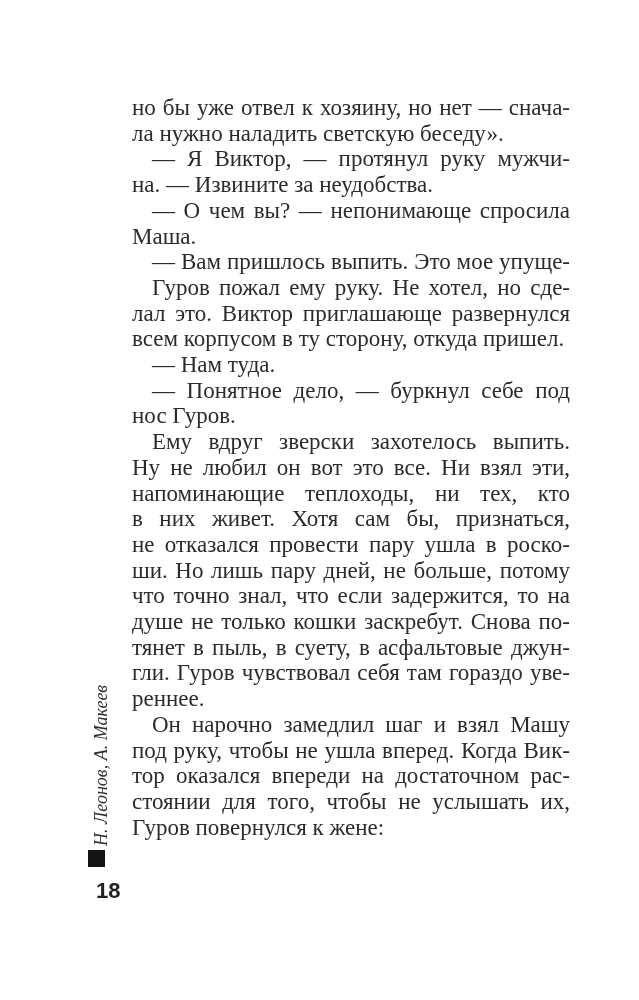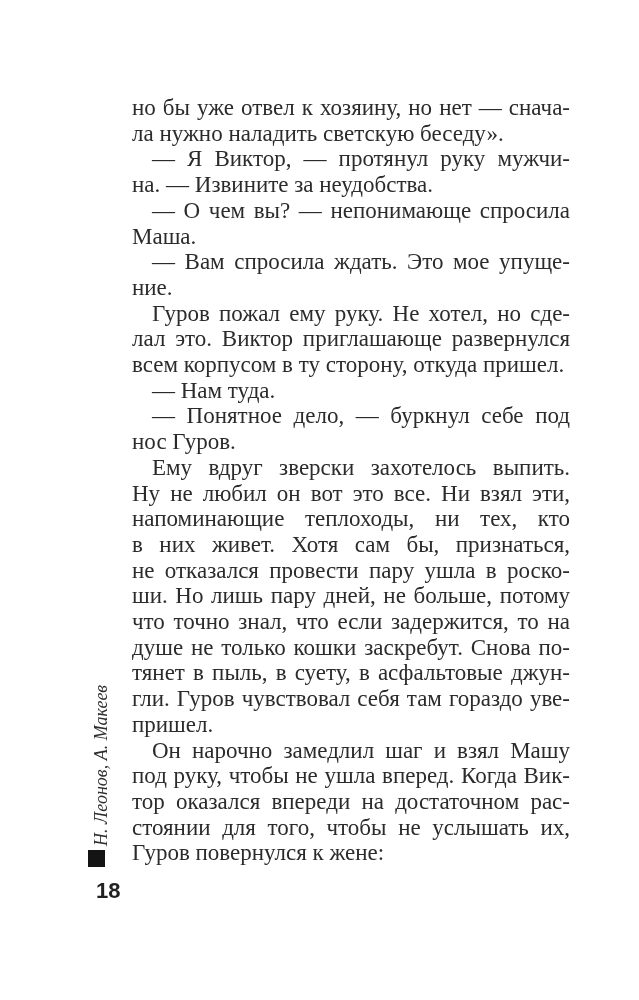--- a/index.html
+++ b/index.html
@@ -62,39 +62,38 @@
 
 <div class="page">
 
   <div class="text-block">
       <div class="line">но бы уже отвел к хозяину, но нет — снача-</div>
       <div class="line end">ла нужно наладить светскую беседу».</div>
       <div class="line ind">— Я Виктор, — протянул руку мужчи-</div>
       <div class="line end">на. — Извините за неудобства.</div>
       <div class="line ind">— О чем вы? — непонимающе спросила</div>
       <div class="line end">Маша.</div>
-      <div class="line ind">— Вам спросила ждать. Это мое упуще-</div>
-      <div class="line end">ние.</div>
+      <div class="line ind">— Вам пришлось выпить. Это мое упуще-</div>
       <div class="line ind">Гуров пожал ему руку. Не хотел, но сде-</div>
       <div class="line">лал это. Виктор приглашающе развернулся</div>
       <div class="line end">всем корпусом в ту сторону, откуда пришел.</div>
       <div class="line ind end">— Нам туда.</div>
       <div class="line ind">— Понятное дело, — буркнул себе под</div>
       <div class="line end">нос Гуров.</div>
       <div class="line ind">Ему вдруг зверски захотелось выпить.</div>
       <div class="line">Ну не любил он вот это все. Ни взял эти,</div>
       <div class="line">напоминающие теплоходы, ни тех, кто</div>
       <div class="line">в них живет. Хотя сам бы, признаться,</div>
       <div class="line">не отказался провести пару ушла в роско-</div>
       <div class="line">ши. Но лишь пару дней, не больше, потому</div>
       <div class="line">что точно знал, что если задержится, то на</div>
       <div class="line">душе не только кошки заскребут. Снова по-</div>
       <div class="line">тянет в пыль, в суету, в асфальтовые джун-</div>
       <div class="line">гли. Гуров чувствовал себя там гораздо уве-</div>
-      <div class="line end">пришел.</div>
+      <div class="line end">реннее.</div>
       <div class="line ind">Он нарочно замедлил шаг и взял Машу</div>
       <div class="line">под руку, чтобы не ушла вперед. Когда Вик-</div>
       <div class="line">тор оказался впереди на достаточном рас-</div>
       <div class="line">стоянии для того, чтобы не услышать их,</div>
       <div class="line end">Гуров повернулся к жене:</div>
     </div>
 
   <div class="spine-authors">Н. Леонов, А. Макеев</div>
 
   <div class="series-square"></div>

